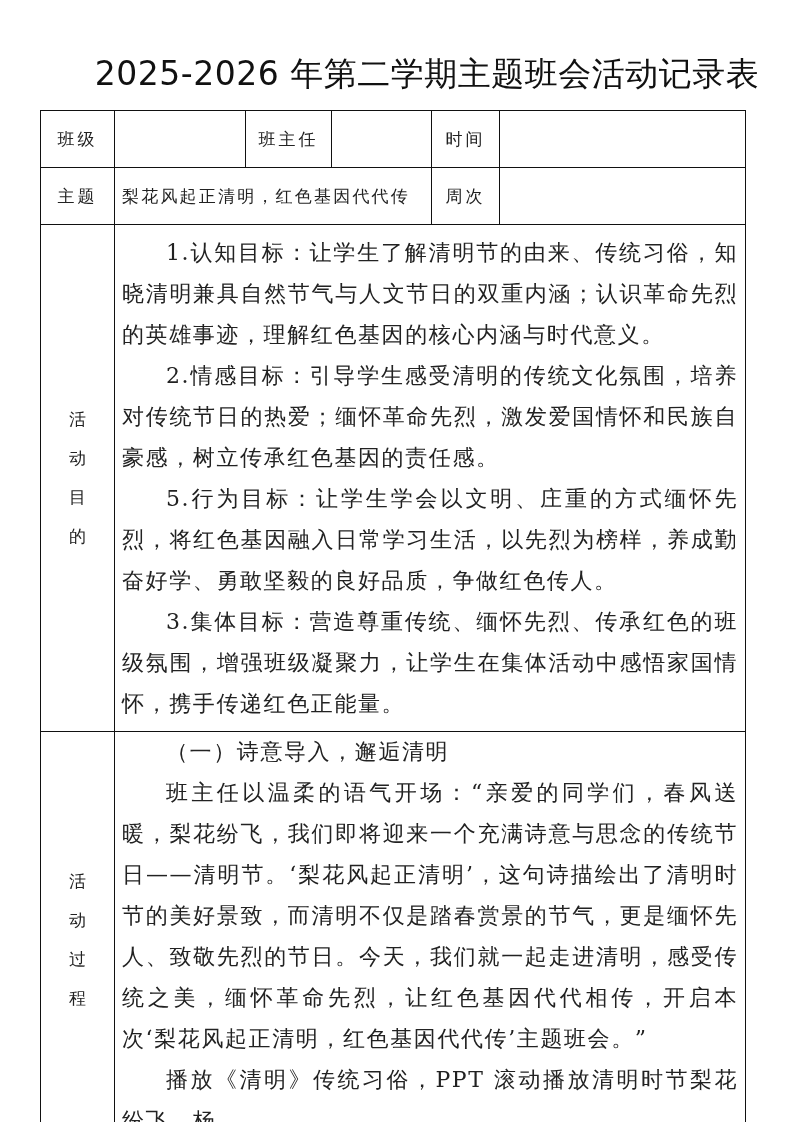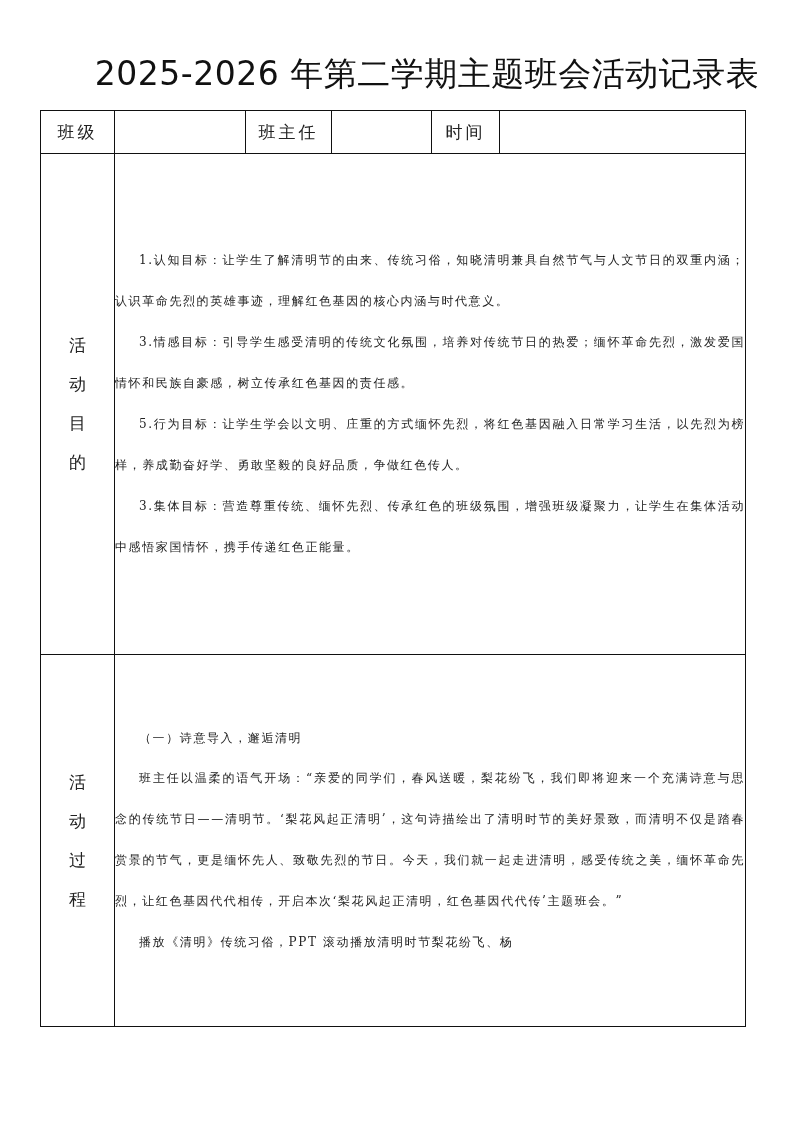--- a/index.html
+++ b/index.html
@@ -12,34 +12,34 @@
       position: absolute; left: 0; top: 52px; width: 780px;
       text-align: center; font-size: 33px; line-height: 44px;
       font-family: "DejaVu Sans", "Liberation Sans", sans-serif;
       letter-spacing: 0.5px; color: #111; margin-left: 37px;
     }
     table.record {
       position: absolute; left: 40px; top: 110px;
       width: 705px; border-collapse: collapse; table-layout: fixed;
     }
     table.record td {
-      border: 1.3px solid #111; padding: 0; vertical-align: middle;
+      border: 1.3px solid #111; padding: 7px; vertical-align: middle;
       font-size: 17px; color: #222;
     }
     .hdr-row td { height: 42px; }
     .lbl { text-align: center; letter-spacing: 3px; }
     .lbl-bold { color: #111; font-weight: normal; }
     .vert-label {
       text-align: center; vertical-align: middle;
     }
     .vert-label span { display: block; line-height: 39px; font-size: 17px; }
     .topic-text { padding-left: 10px; letter-spacing: 2.2px; white-space: nowrap; }
     .para-cell { padding: 4px 8px 4px 8px; vertical-align: top; }
     .para {
-      margin: 0; font-size: 12px; line-height: 41px;
+      margin: 0; font-size: 22px; line-height: 41px;
       letter-spacing: 1.6px; text-indent: 2em; text-align: justify;
     }
     .para.heading { text-indent: 2em; }
   </style>
 </head>
 <body>
 
 <div class="title">2025-2026 年第二学期主题班会活动记录表</div>
 
 <table class="record">
@@ -55,31 +55,37 @@
   <tbody>
       <tr class="hdr-row">
     <td class="lbl lbl-bold">班级</td>
     <td></td>
     <td class="lbl lbl-bold">班主任</td>
     <td></td>
     <td class="lbl lbl-bold">时间</td>
     <td></td>
   </tr>
 
+  <tr class="hdr-row">
+    <td class="lbl">主题</td>
+    <td colspan="3" class="topic-text">梨花风起正清明，红色基因代代传</td>
+    <td class="lbl">周次</td>
+    <td></td>
+  </tr>
 
   <tr style="height:501px;">
     <td class="vert-label">
       <span>活</span>
       <span>动</span>
       <span>目</span>
       <span>的</span>
     </td>
     <td colspan="5" class="para-cell">
       <p class="para">1.认知目标：让学生了解清明节的由来、传统习俗，知晓清明兼具自然节气与人文节日的双重内涵；认识革命先烈的英雄事迹，理解红色基因的核心内涵与时代意义。</p>
-      <p class="para">3.情感目标：引导学生感受清明的传统文化氛围，培养对传统节日的热爱；缅怀革命先烈，激发爱国情怀和民族自豪感，树立传承红色基因的责任感。</p>
+      <p class="para">2.情感目标：引导学生感受清明的传统文化氛围，培养对传统节日的热爱；缅怀革命先烈，激发爱国情怀和民族自豪感，树立传承红色基因的责任感。</p>
       <p class="para">5.行为目标：让学生学会以文明、庄重的方式缅怀先烈，将红色基因融入日常学习生活，以先烈为榜样，养成勤奋好学、勇敢坚毅的良好品质，争做红色传人。</p>
       <p class="para">3.集体目标：营造尊重传统、缅怀先烈、传承红色的班级氛围，增强班级凝聚力，让学生在集体活动中感悟家国情怀，携手传递红色正能量。</p>
     </td>
   </tr>
 
   <tr style="height:372px;">
     <td class="vert-label">
       <span>活</span>
       <span>动</span>
       <span>过</span>

